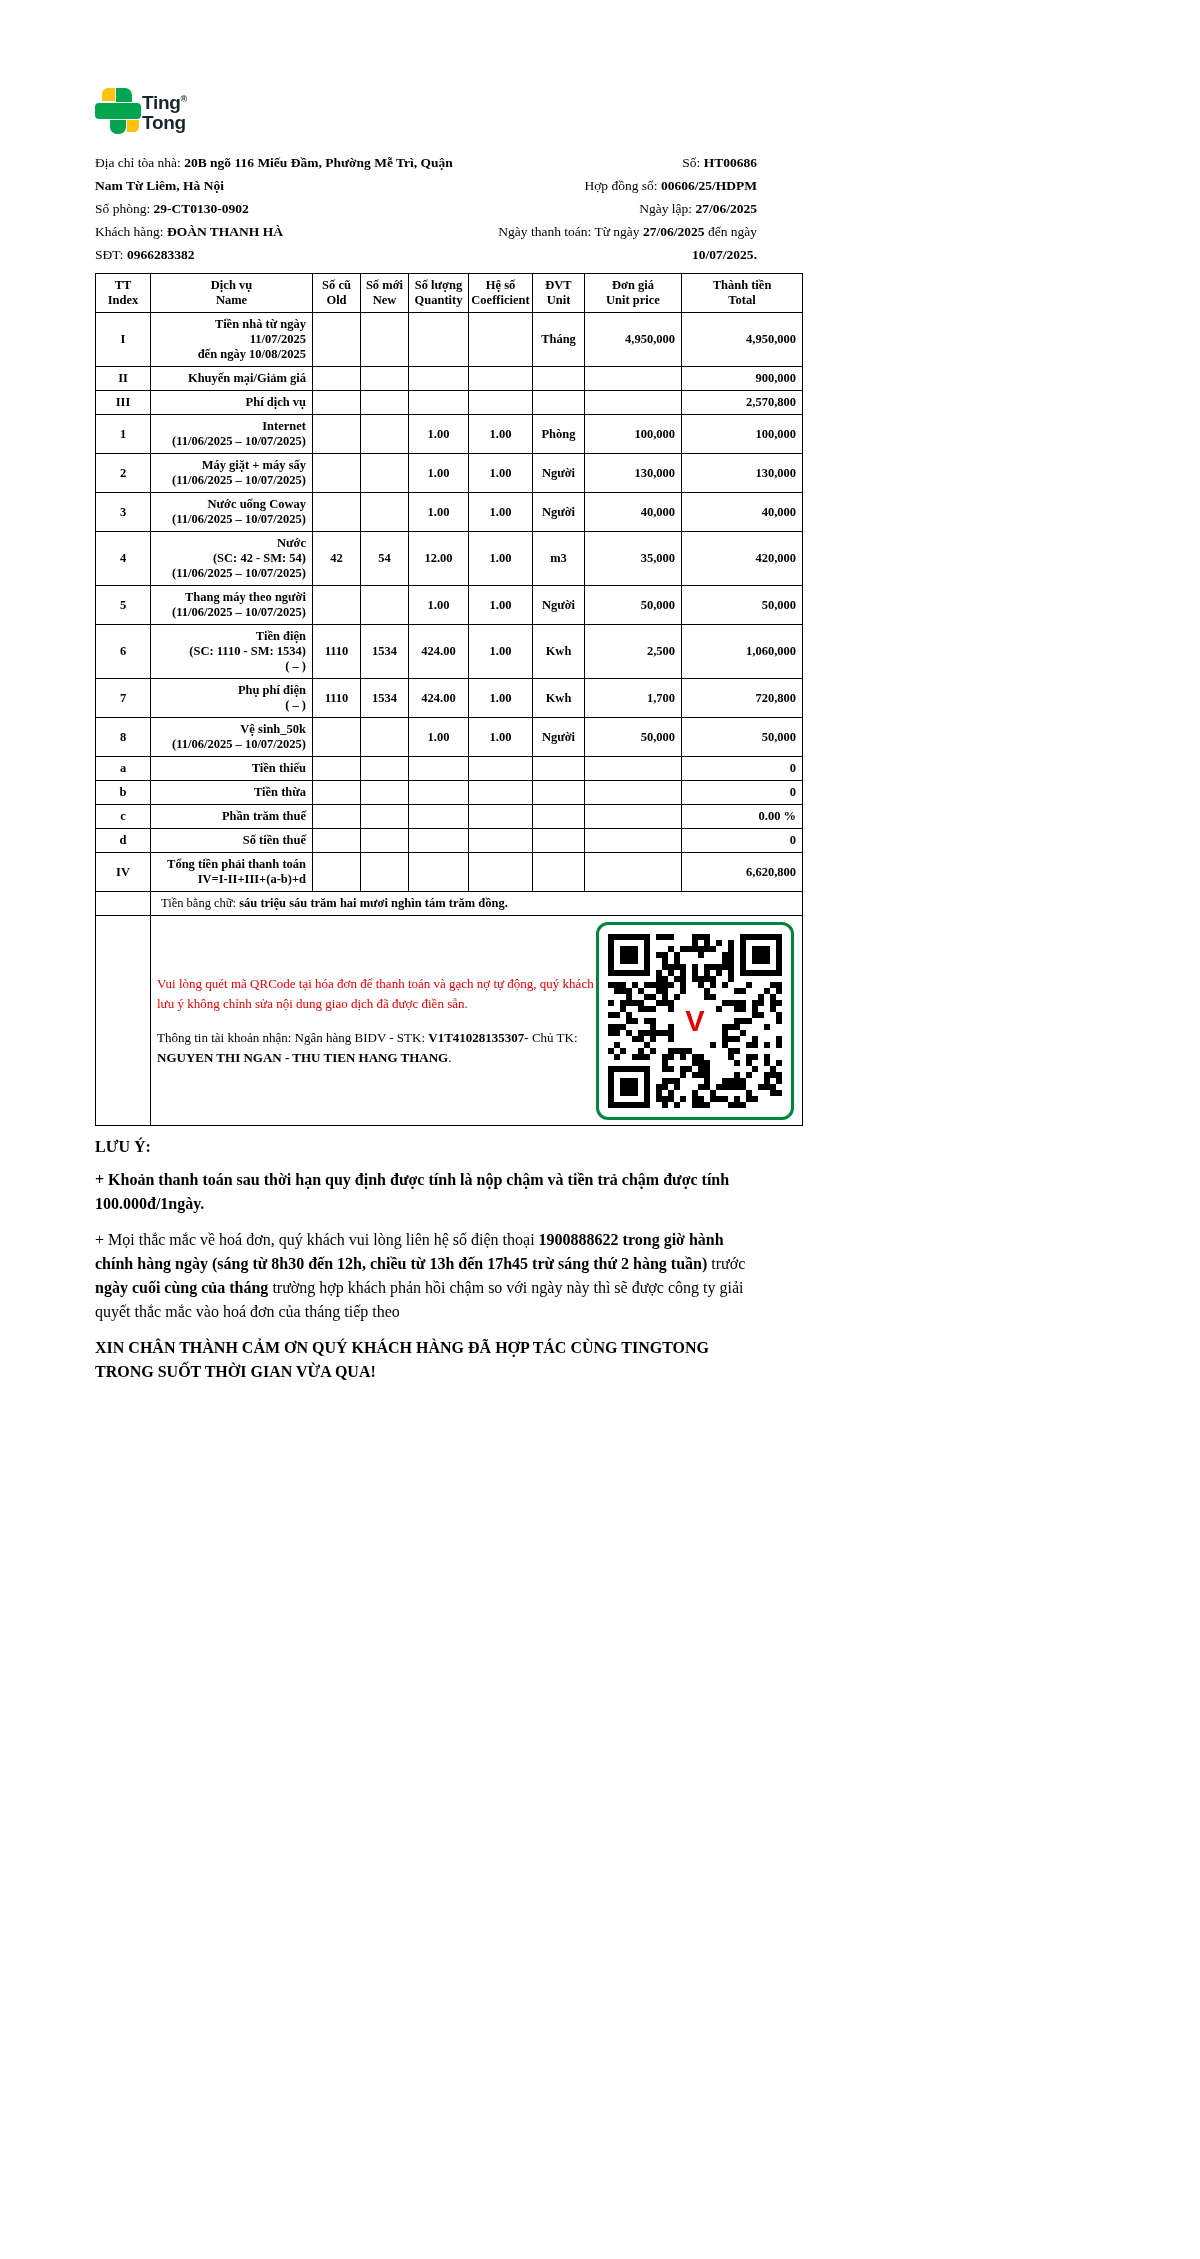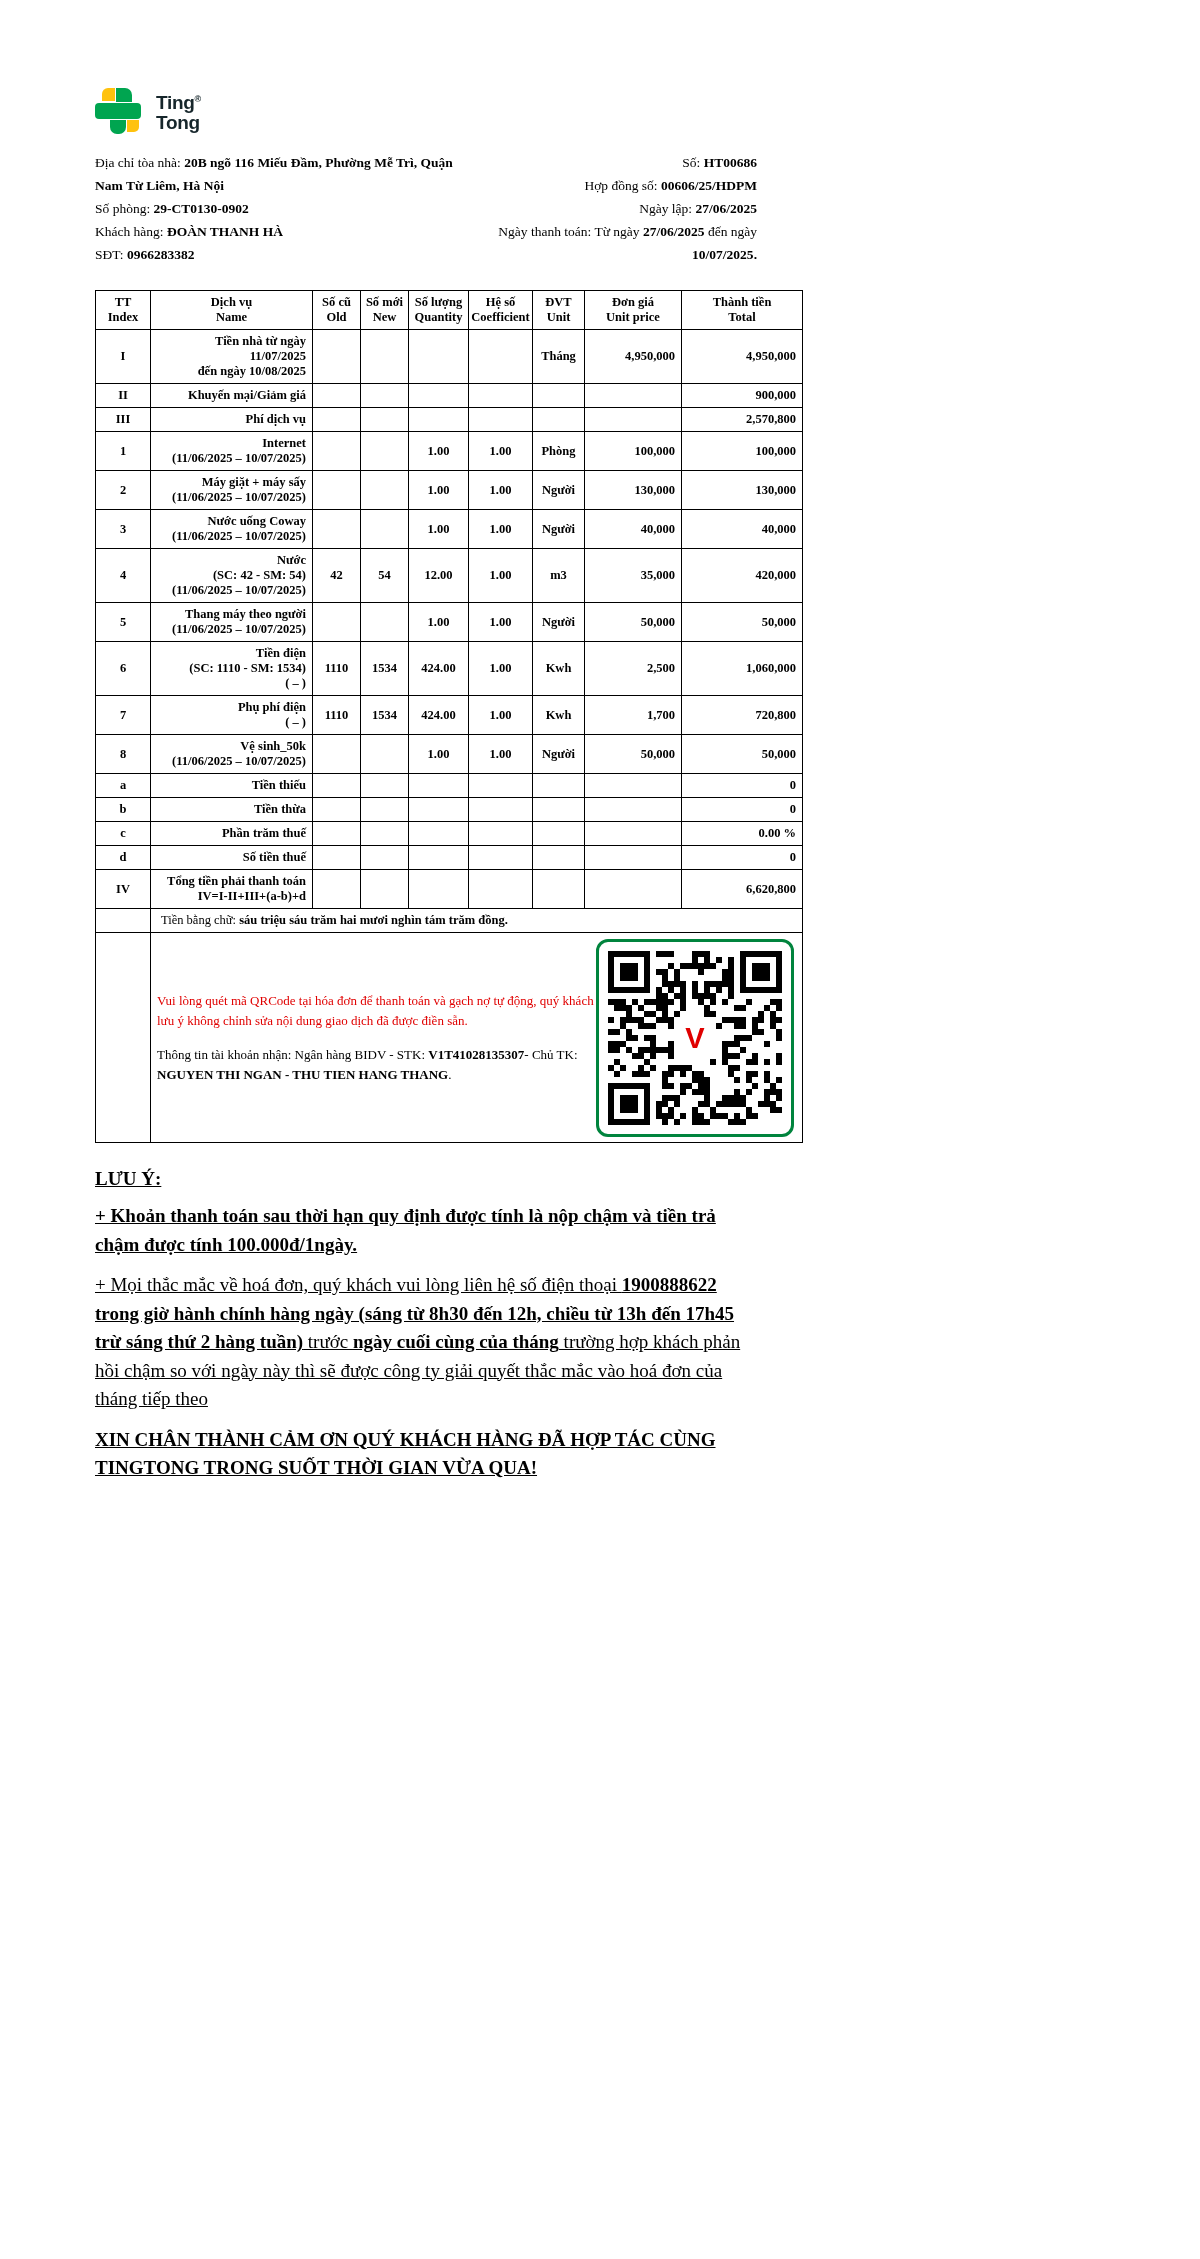--- a/index.html
+++ b/index.html
@@ -5,59 +5,59 @@
   * { margin:0; padding:0; box-sizing:border-box; }
   html,body { background:#fff; }
   body {
     width:1200px; min-height:2259px; position:relative;
     font-family:"Liberation Serif", serif; color:#000;
   }
   .page { position:absolute; left:95px; top:0; width:707px; }
 
   
   .header { display:flex; justify-content:space-between; margin-top:88px; }
-  .logo { display:flex; align-items:center; gap:15px; }
+  .logo { display:flex; align-items:center; gap:1px; }
   .logo-icon { width:46px; height:46px; position:relative; flex:0 0 auto; }
   .logo-icon .sq { position:absolute; }
   .s1 { left:7px;  top:0;    width:13px; height:13px; background:var(--brand-yellow,#FFC20E); border-top-left-radius:6px; }
   .s2 { left:21px; top:0;    width:16px; height:14px; background:var(--brand-green,#00A550); border-top-right-radius:7px; }
   .s3 { left:0;    top:15px; width:46px; height:16px; background:var(--brand-green,#00A550); border-radius:4px; }
   .s4 { left:15px; top:32px; width:16px; height:14px; background:var(--brand-green,#00A550); border-bottom-left-radius:7px; border-bottom-right-radius:7px; }
   .s5 { left:32px; top:32px; width:12px; height:12px; background:var(--brand-yellow,#FFC20E); border-bottom-right-radius:5px; }
   .logo-text { font-family:"Liberation Sans", sans-serif; font-weight:bold; font-size:19px; line-height:19px; color:#16262b; letter-spacing:-0.3px; }
   .logo-text sup { font-size:9px; font-weight:bold; }
   .title { width:300px; padding-right:45px; text-align:center; font-size:17px; font-weight:bold; line-height:22px; margin-top:6px; }
 
   
   .info { display:flex; justify-content:space-between; margin-top:17px; font-size:13.5px; }
   .info-left { width:362px; }
   .info-right { width:330px; text-align:right; padding-right:45px; }
   .info-line { line-height:23px; }
   .b { font-weight:bold; }
 
   
-  table { border-collapse:collapse; table-layout:fixed; width:707px; margin-top:24px; font-size:12.5px; }
+  table { border-collapse:collapse; table-layout:fixed; width:707px; margin-top:7px; font-size:12.5px; }
   th, td { border:1px solid #000; padding:4px 6px; line-height:1.2; vertical-align:middle; font-weight:bold; }
   th { text-align:center; padding:4px 2px; }
   td.l { text-align:right; }
   td.c { text-align:center; }
   td.r { text-align:right; }
   td.words { font-weight:normal; padding-left:10px; }
   td.payment-cell { padding:0; height:210px; font-weight:normal; }
   .pay-wrap { display:flex; justify-content:space-between; align-items:center; height:100%; padding:0 8px 0 6px; }
   .pay-text { width:442px; font-size:13px; line-height:1.5; }
   .pay-text .red { color:var(--red,#E00000); margin-bottom:15px; }
 
   
   .qr-frame { position:relative; width:198px; height:198px; border:3px solid var(--qr-green,#00843D); border-radius:12px; background:#fff; display:flex; align-items:center; justify-content:center; flex:0 0 auto; }
   .qr-logo { position:absolute; left:50%; top:50%; transform:translate(-50%,-50%); background:#fff; padding:0 3px;
              color:var(--red,#E00000); font-family:"Liberation Sans", sans-serif; font-weight:bold; font-size:29px; line-height:29px; }
 
   
-  .notes { margin-top:25px; width:662px; font-size:19px;text-decoration:underline; }
+  .notes { margin-top:12px; width:662px; font-size:16px; }
   .notes-heading { font-weight:bold; margin-bottom:2px; }
   .notes p { margin-top:12px; line-height:1.5; }
 </style>
 </head>
 <body>
 
 <div class="page">
 
   <div class="header">
     <div class="logo">

